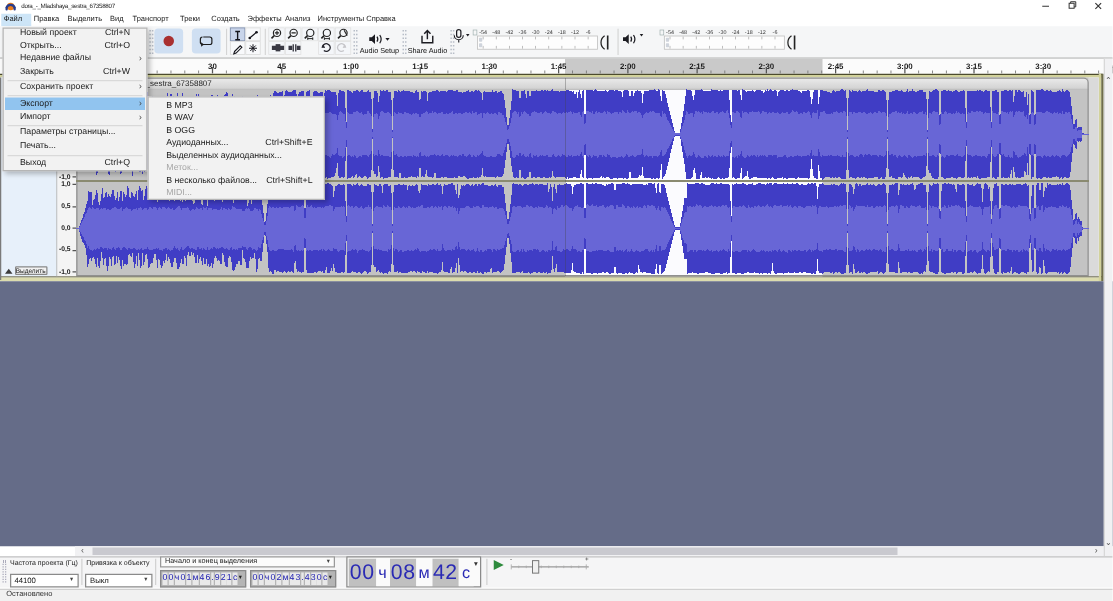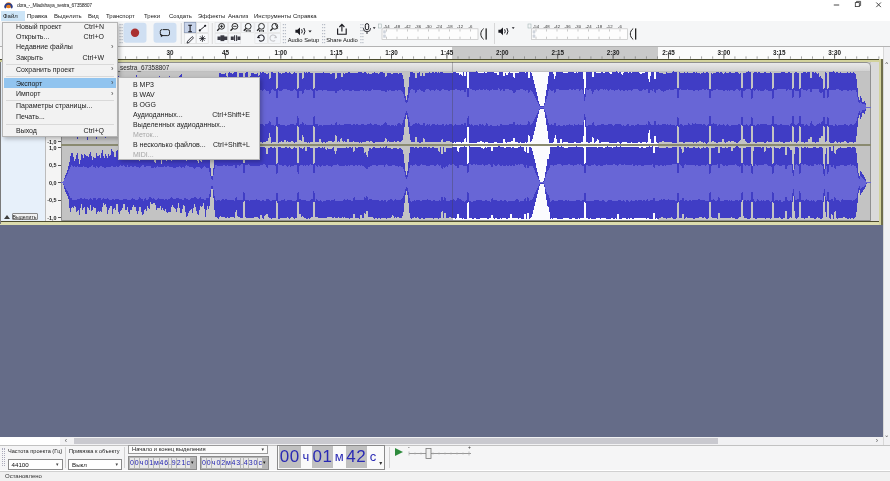--- a/index.html
+++ b/index.html
@@ -402,24 +402,24 @@
     <div style="flex:0.9;background:#e9e9e9;color:#2222b0;font-size:7px;line-height:10.5px;text-align:center">м</div>
     <div style="flex:0.9;background:#e9e9e9;color:#2222b0;font-size:7px;line-height:10.5px;text-align:center">4</div>
     <div style="flex:0.9;background:#e9e9e9;color:#2222b0;font-size:7px;line-height:10.5px;text-align:center">3</div>
     <div style="flex:0.35;background:#e9e9e9;color:#2222b0;font-size:7px;line-height:10.5px;text-align:center">.</div>
     <div style="flex:0.9;background:#e9e9e9;color:#2222b0;font-size:7px;line-height:10.5px;text-align:center">4</div>
     <div style="flex:0.9;background:#e9e9e9;color:#2222b0;font-size:7px;line-height:10.5px;text-align:center">3</div>
     <div style="flex:0.9;background:#e9e9e9;color:#2222b0;font-size:7px;line-height:10.5px;text-align:center">0</div>
     <div style="flex:0.9;background:#e9e9e9;color:#2222b0;font-size:7px;line-height:10.5px;text-align:center">с</div>
     <div style="width:3.5px;color:#222;font-size:5px;line-height:9px;background:#b5b5b5">▾</div>
   </div>
-<div style="position:absolute;left:277px;top:444.5px;width:108px;height:25.5px;background:#fafafa;border:1px solid #8a8a8a;box-sizing:border-box;display:flex;align-items:flex-end;padding:1px">
+<div style="position:absolute;left:277px;top:444.5px;width:108px;height:25.5px;background:#fafafa;border:1px solid #8a8a8a;box-sizing:border-box;display:flex;align-items:flex-start;padding:1px">
     <div style="width:23px;background:#c0c0c0;color:#2a2ab4;font-size:17px;line-height:22px;text-align:center;letter-spacing:0.5px">00</div>
     <div style="width:12px;background:#fafafa;color:#2a2ab4;font-size:13px;line-height:22px;text-align:center;letter-spacing:0.5px">ч</div>
-    <div style="width:23px;background:#c0c0c0;color:#2a2ab4;font-size:17px;line-height:22px;text-align:center;letter-spacing:0.5px">01</div>
+    <div style="width:23px;background:#c0c0c0;color:#2a2ab4;font-size:17px;line-height:22px;text-align:center;letter-spacing:0.5px">08</div>
     <div style="width:13px;background:#fafafa;color:#2a2ab4;font-size:13px;line-height:22px;text-align:center;letter-spacing:0.5px">м</div>
     <div style="width:23px;background:#c0c0c0;color:#2a2ab4;font-size:17px;line-height:22px;text-align:center;letter-spacing:0.5px">42</div>
     <div style="width:13px;background:#fafafa;color:#2a2ab4;font-size:13px;line-height:22px;text-align:center;letter-spacing:0.5px">с</div>
     <div style="width:4px;color:#333;font-size:6px;line-height:10px">▾</div>
   </div>
 <div class="abs" style="left:389px;top:447px;width:1px;height:21px;background:#d2d2d2"></div>
 <div class="abs" style="left:395px;top:447.5px;width:0;height:0;border-top:4.5px solid transparent;border-bottom:4.5px solid transparent;border-left:8px solid #2e8b3d"></div>
 <svg class="abs" style="left:405px;top:444px" width="80" height="18" viewBox="0 0 80 18">
   <path d="M4 9.5 h62" stroke="#999" stroke-width="1"></path>
   <g stroke="#aaa" stroke-width="0.7">

